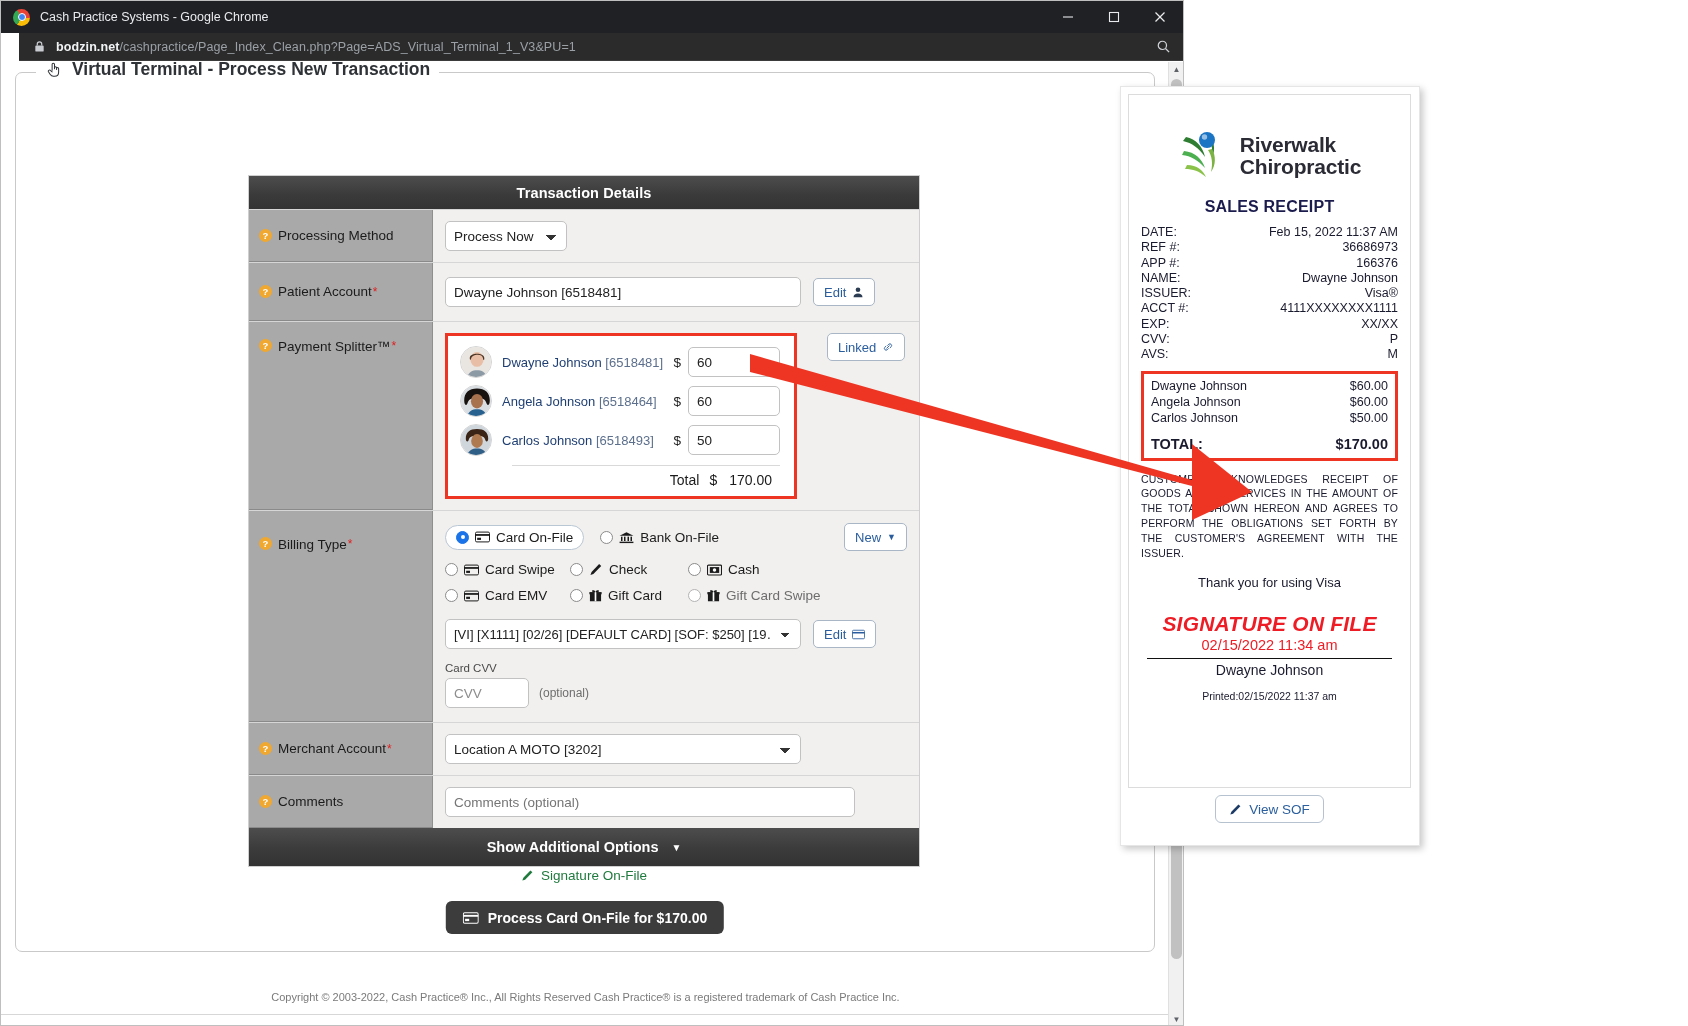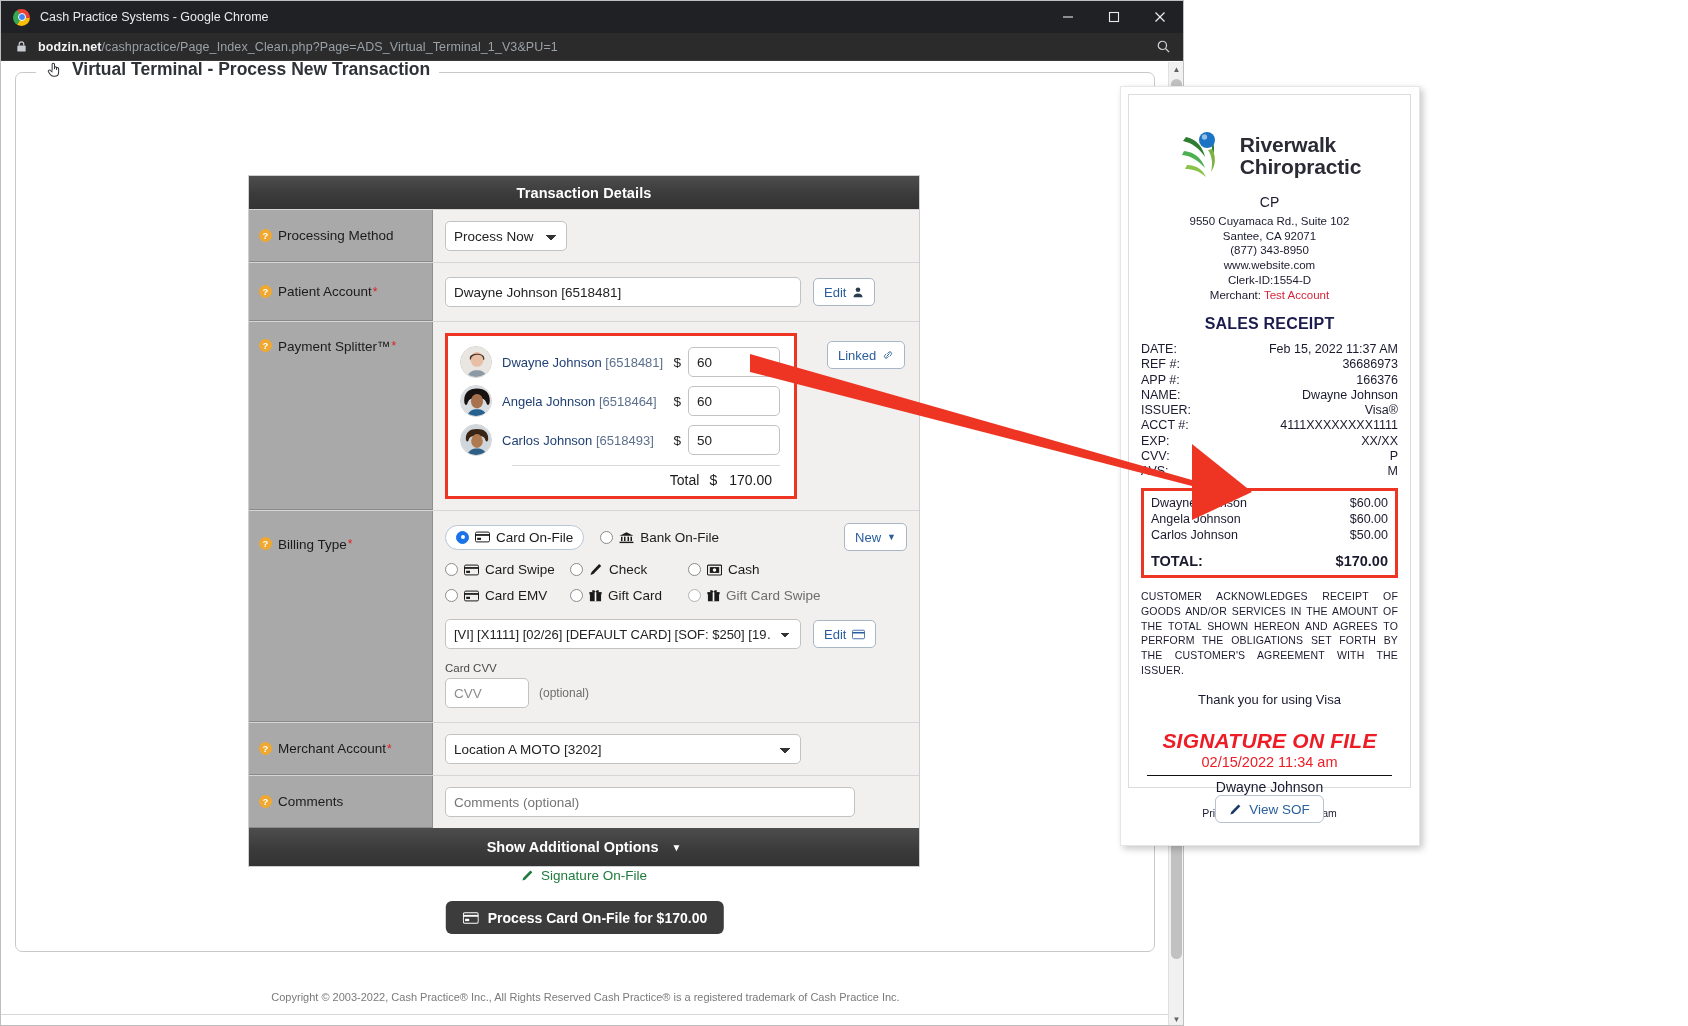--- a/index.html
+++ b/index.html
@@ -50,20 +50,21 @@
   #btn-max { right: 46px; }
   #btn-close { right: 0; }
   .win-glyph { display: block; line-height: 1; }
 
   #omnibar {
     height: 28px; background: #2b2b2b;
     display: flex; align-items: center;
     padding: 0 14px;
     border-bottom: 1px solid #3b3b3b;
     position: relative;
+    margin-left: 18px;
   }
   #lock-icon { width: 13px; height: 13px; flex: 0 0 auto; margin-right: 10px;}
   #url-text {
     font-size: 12.5px; color: #9aa0a6; white-space: nowrap;
     letter-spacing: 0.1px;
   }
   #url-text b { color: #f1f3f4; font-weight: 700; }
   #zoom-icon { position: absolute; right: 12px; top: 6px; width: 15px; height: 15px; }
 
   #viewport {
@@ -472,21 +473,21 @@
               </div>
 
               <div id="split-divider"></div>
               <div id="split-total">
                 <span class="t-lbl">Total</span>
                 <span class="t-dol">$</span>
                 <span>170.00</span>
               </div>
             </div>
 
-            <button class="btn-outline" style="margin-left:30px; align-self:flex-start; margin-top:8px;">
+            <button class="btn-outline" style="margin-left:30px; align-self:flex-start; margin-top:0;">
               <span>Linked</span>
               <svg width="12" height="12" viewBox="0 0 16 16">
                 <path d="M6.4 9.6 9.6 6.4M5.2 7 3.6 8.6a2.3 2.3 0 0 0 3.2 3.2L8.4 10.2M10.8 9l1.6-1.6a2.3 2.3 0 0 0-3.2-3.2L7.6 5.8" fill="none" stroke="#2a5d9e" stroke-width="1.25" stroke-linecap="round"></path>
               </svg>
             </button>
           </div>
         </div>
 
         <div class="row">
           <div class="lbl" style="align-items:flex-start; padding-top:26px;">
@@ -680,32 +681,20 @@
       <path d="M34 22c4 7 4 16-1 23 2-9 1-16-3-22z" fill="#7cb342"></path>
       <circle cx="29" cy="13" r="8" fill="#1b74c4"></circle>
       <circle cx="26.5" cy="10" r="2.7" fill="#ffffff" opacity=".55"></circle>
     </svg>
     <div id="logo-text">
       <div>Riverwalk</div>
       <div>Chiropractic</div>
     </div>
   </div>
 
-  <div id="biz-lines" class="ctr">
-    <div class="cp">CP</div>
-    <div>9550 Cuyamaca Rd., Suite 102</div>
-    <div>Santee, CA 92071</div>
-    <div>(877) 343-8950</div>
-    <div>www.website.com</div>
-    <div>Clerk-ID:1554-D</div>
-    <div>
-      <span>Merchant:</span>
-      <span class="merch-name">Test Account</span>
-    </div>
-  </div>
 
   <div id="receipt-title">SALES RECEIPT</div>
 
   <div>
     <div class="kv">
       <span class="k">DATE:</span>
       <span class="v">Feb 15, 2022 11:37 AM</span>
     </div>
     <div class="kv">
       <span class="k">REF #:</span>

